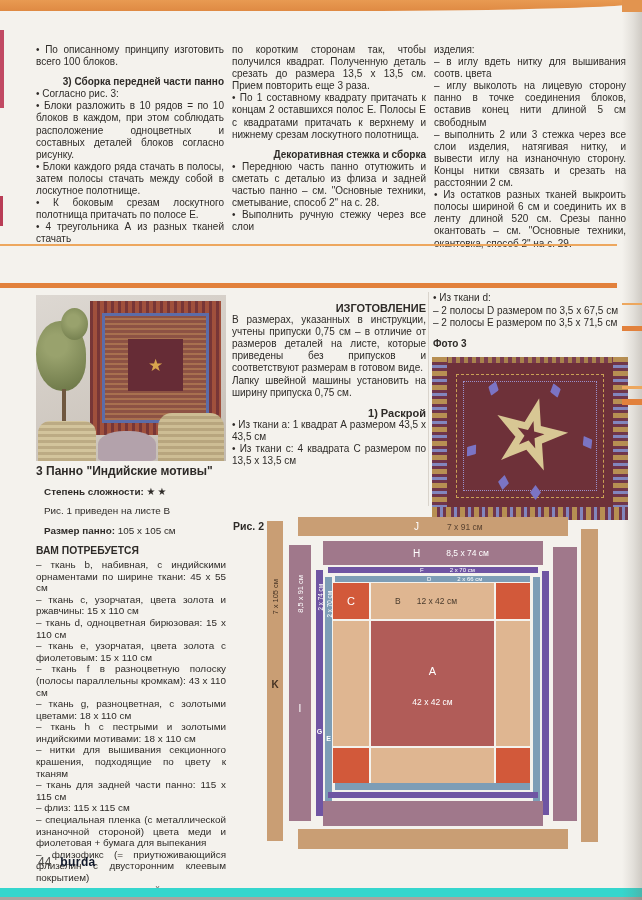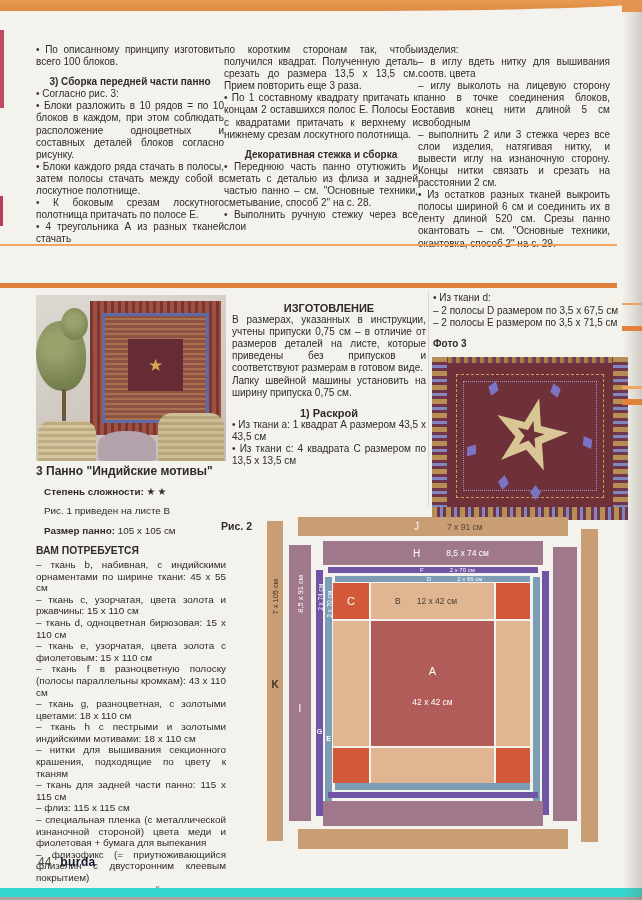--- a/index.html
+++ b/index.html
@@ -15,24 +15,24 @@
   .curl{position:absolute;right:0;top:0;width:20px;height:900px;
         background:linear-gradient(90deg,rgba(0,0,0,0) 0%,rgba(120,110,100,.14) 55%,rgba(120,110,100,.30) 100%);}
   .curl-mark{position:absolute;right:0;width:20px;background:#e2944f;}
   .cm0{top:0;height:12px;}
   .cm1{top:303px;height:2px;background:#eda75e;}
   .cm2{top:326px;height:5px;background:#e2813c;}
   .cm3{top:386px;height:3px;background:#eda75e;}
   .cm4{top:399px;height:6px;background:#e2813c;}
   
   .topcols{position:absolute;top:44px;left:36px;width:590px;display:grid;
-           grid-template-columns:188px 194px 192px;
+           grid-template-columns:188px 194px 192px;column-gap:8px;
            font-size:10px;line-height:12.1px;text-align:justify;}
   .li{margin:0;}
-  .li.h{font-weight:700;margin-top:8px;text-align:center;}
+  .li.h{font-weight:700;margin-top:8px;text-align:right;}
   .li.p{}
   
   .rule-thin{position:absolute;top:244px;left:0;width:617px;height:2px;background:#eda75e;}
   .hdr{position:absolute;top:251px;left:0;width:617px;text-align:center;
        font-family:"Liberation Serif",serif;font-size:21px;color:#3b3b3b;
        letter-spacing:6px;word-spacing:6px;}
   .rule-thick{position:absolute;top:283px;left:0;width:617px;height:5px;background:#e2813c;}
   
   .photo1{position:absolute;top:295px;left:36px;width:190px;height:166px;overflow:hidden;
           background:linear-gradient(160deg,#ddd8d2 0%,#cdc6be 70%,#c2bab1 100%);}
@@ -85,21 +85,21 @@
             clip-path:polygon(50% 0%,61% 35%,98% 35%,68% 57%,79% 91%,50% 70%,21% 91%,32% 57%,2% 35%,39% 35%);}
   .pm{position:absolute;width:11px;height:15px;background:#7b74c4;
       clip-path:polygon(50% 0%,100% 50%,50% 100%,0% 50%);}
   .pm1{left:56px;top:24px;transform:rotate(18deg);}
   .pm2{left:118px;top:26px;transform:rotate(-16deg);}
   .pm3{left:34px;top:86px;transform:rotate(38deg);}
   .pm4{left:150px;top:78px;transform:rotate(-30deg);}
   .pm5{left:66px;top:118px;transform:rotate(8deg);}
   .pm6{left:98px;top:128px;}
   
-  .fig-caption{position:absolute;left:221px;top:520px;font-size:10.5px;font-weight:700;}
+  .fig-caption{position:absolute;left:233px;top:520px;font-size:10.5px;font-weight:700;}
   .diagram{position:absolute;left:265px;top:517px;width:335px;height:338px;}
   .bar{position:absolute;}
   .tan{background:#c99e74;}
   .mauve{background:#a0788b;}
   .purple{background:#6f55a3;}
   .blue{background:#7d9db6;}
   .cellb{background:#dfb691;}
   .cellc{background:#d2593a;}
   .cella{background:#b15c58;}
   

